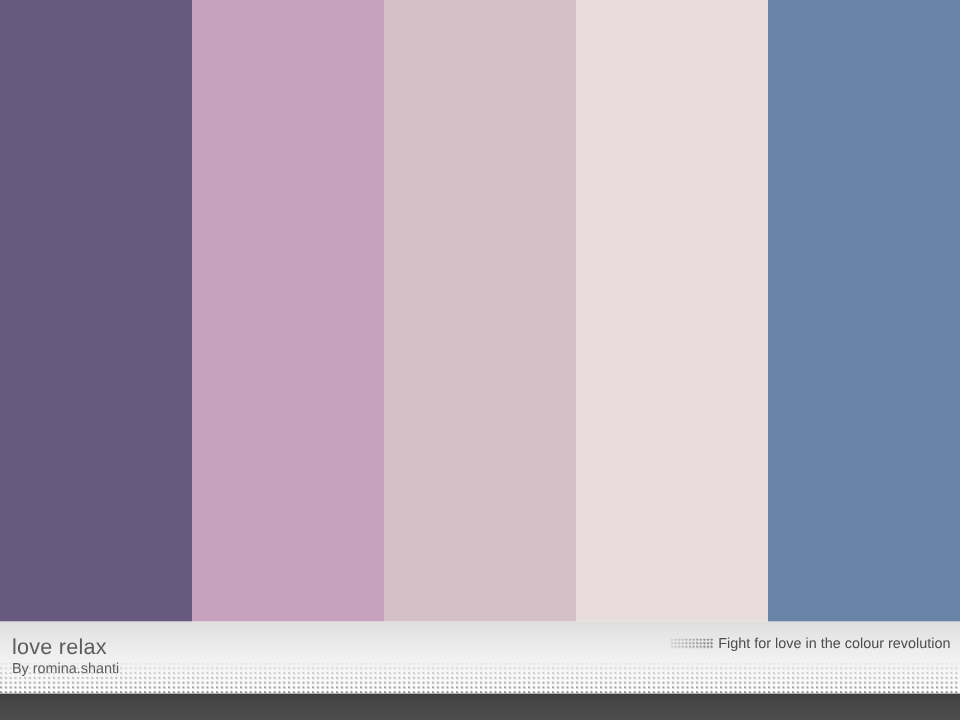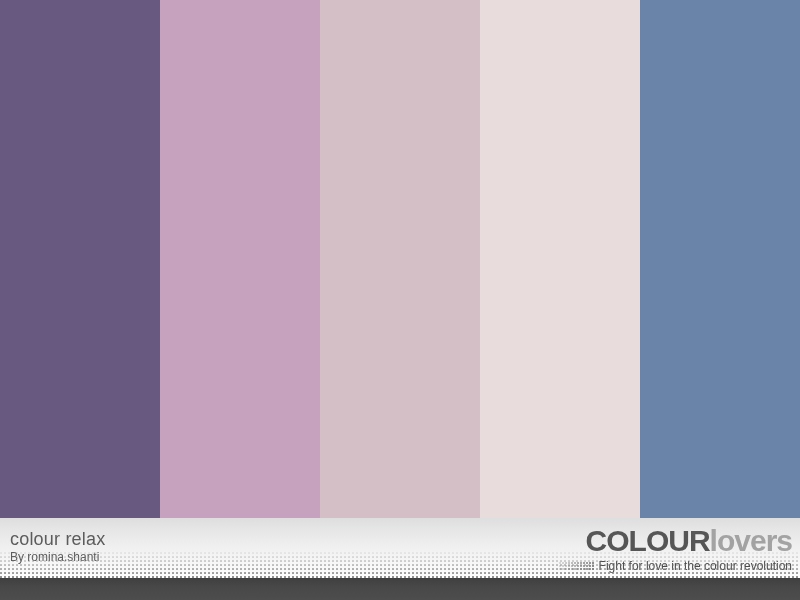--- a/index.html
+++ b/index.html
@@ -146,28 +146,25 @@
     <div class="swatch" style="background-color: rgb(104, 89, 128);"></div>
     <div class="swatch" style="background-color: rgb(198, 162, 191);"></div>
     <div class="swatch" style="background-color: rgb(211, 191, 197);"></div>
     <div class="swatch" style="background-color: rgb(232, 220, 220);"></div>
     <div class="swatch" style="background-color: rgb(106, 131, 168);"></div>
   </div>
 
   <div id="footer">
 
     <div id="palette-info">
-      <div id="palette-title">colour relax</div>
+      <div id="palette-title">love relax</div>
       <div id="palette-author">By romina.shanti</div>
     </div>
 
     <div id="brand">
-      <div id="brand-wordmark">
-        <span id="brand-colour" style="color: rgb(86, 86, 86);">COLOUR</span><span id="brand-lovers" style="color: rgb(163, 163, 163);">lovers</span>
-      </div>
       <div id="brand-tagline-row">
         <span id="brand-leader"></span>
         <span id="brand-tagline">Fight for love in the colour revolution</span>
       </div>
     </div>
 
     <div id="footer-dots"></div>
     <div id="footer-bottom-bar"></div>
   </div>
 

